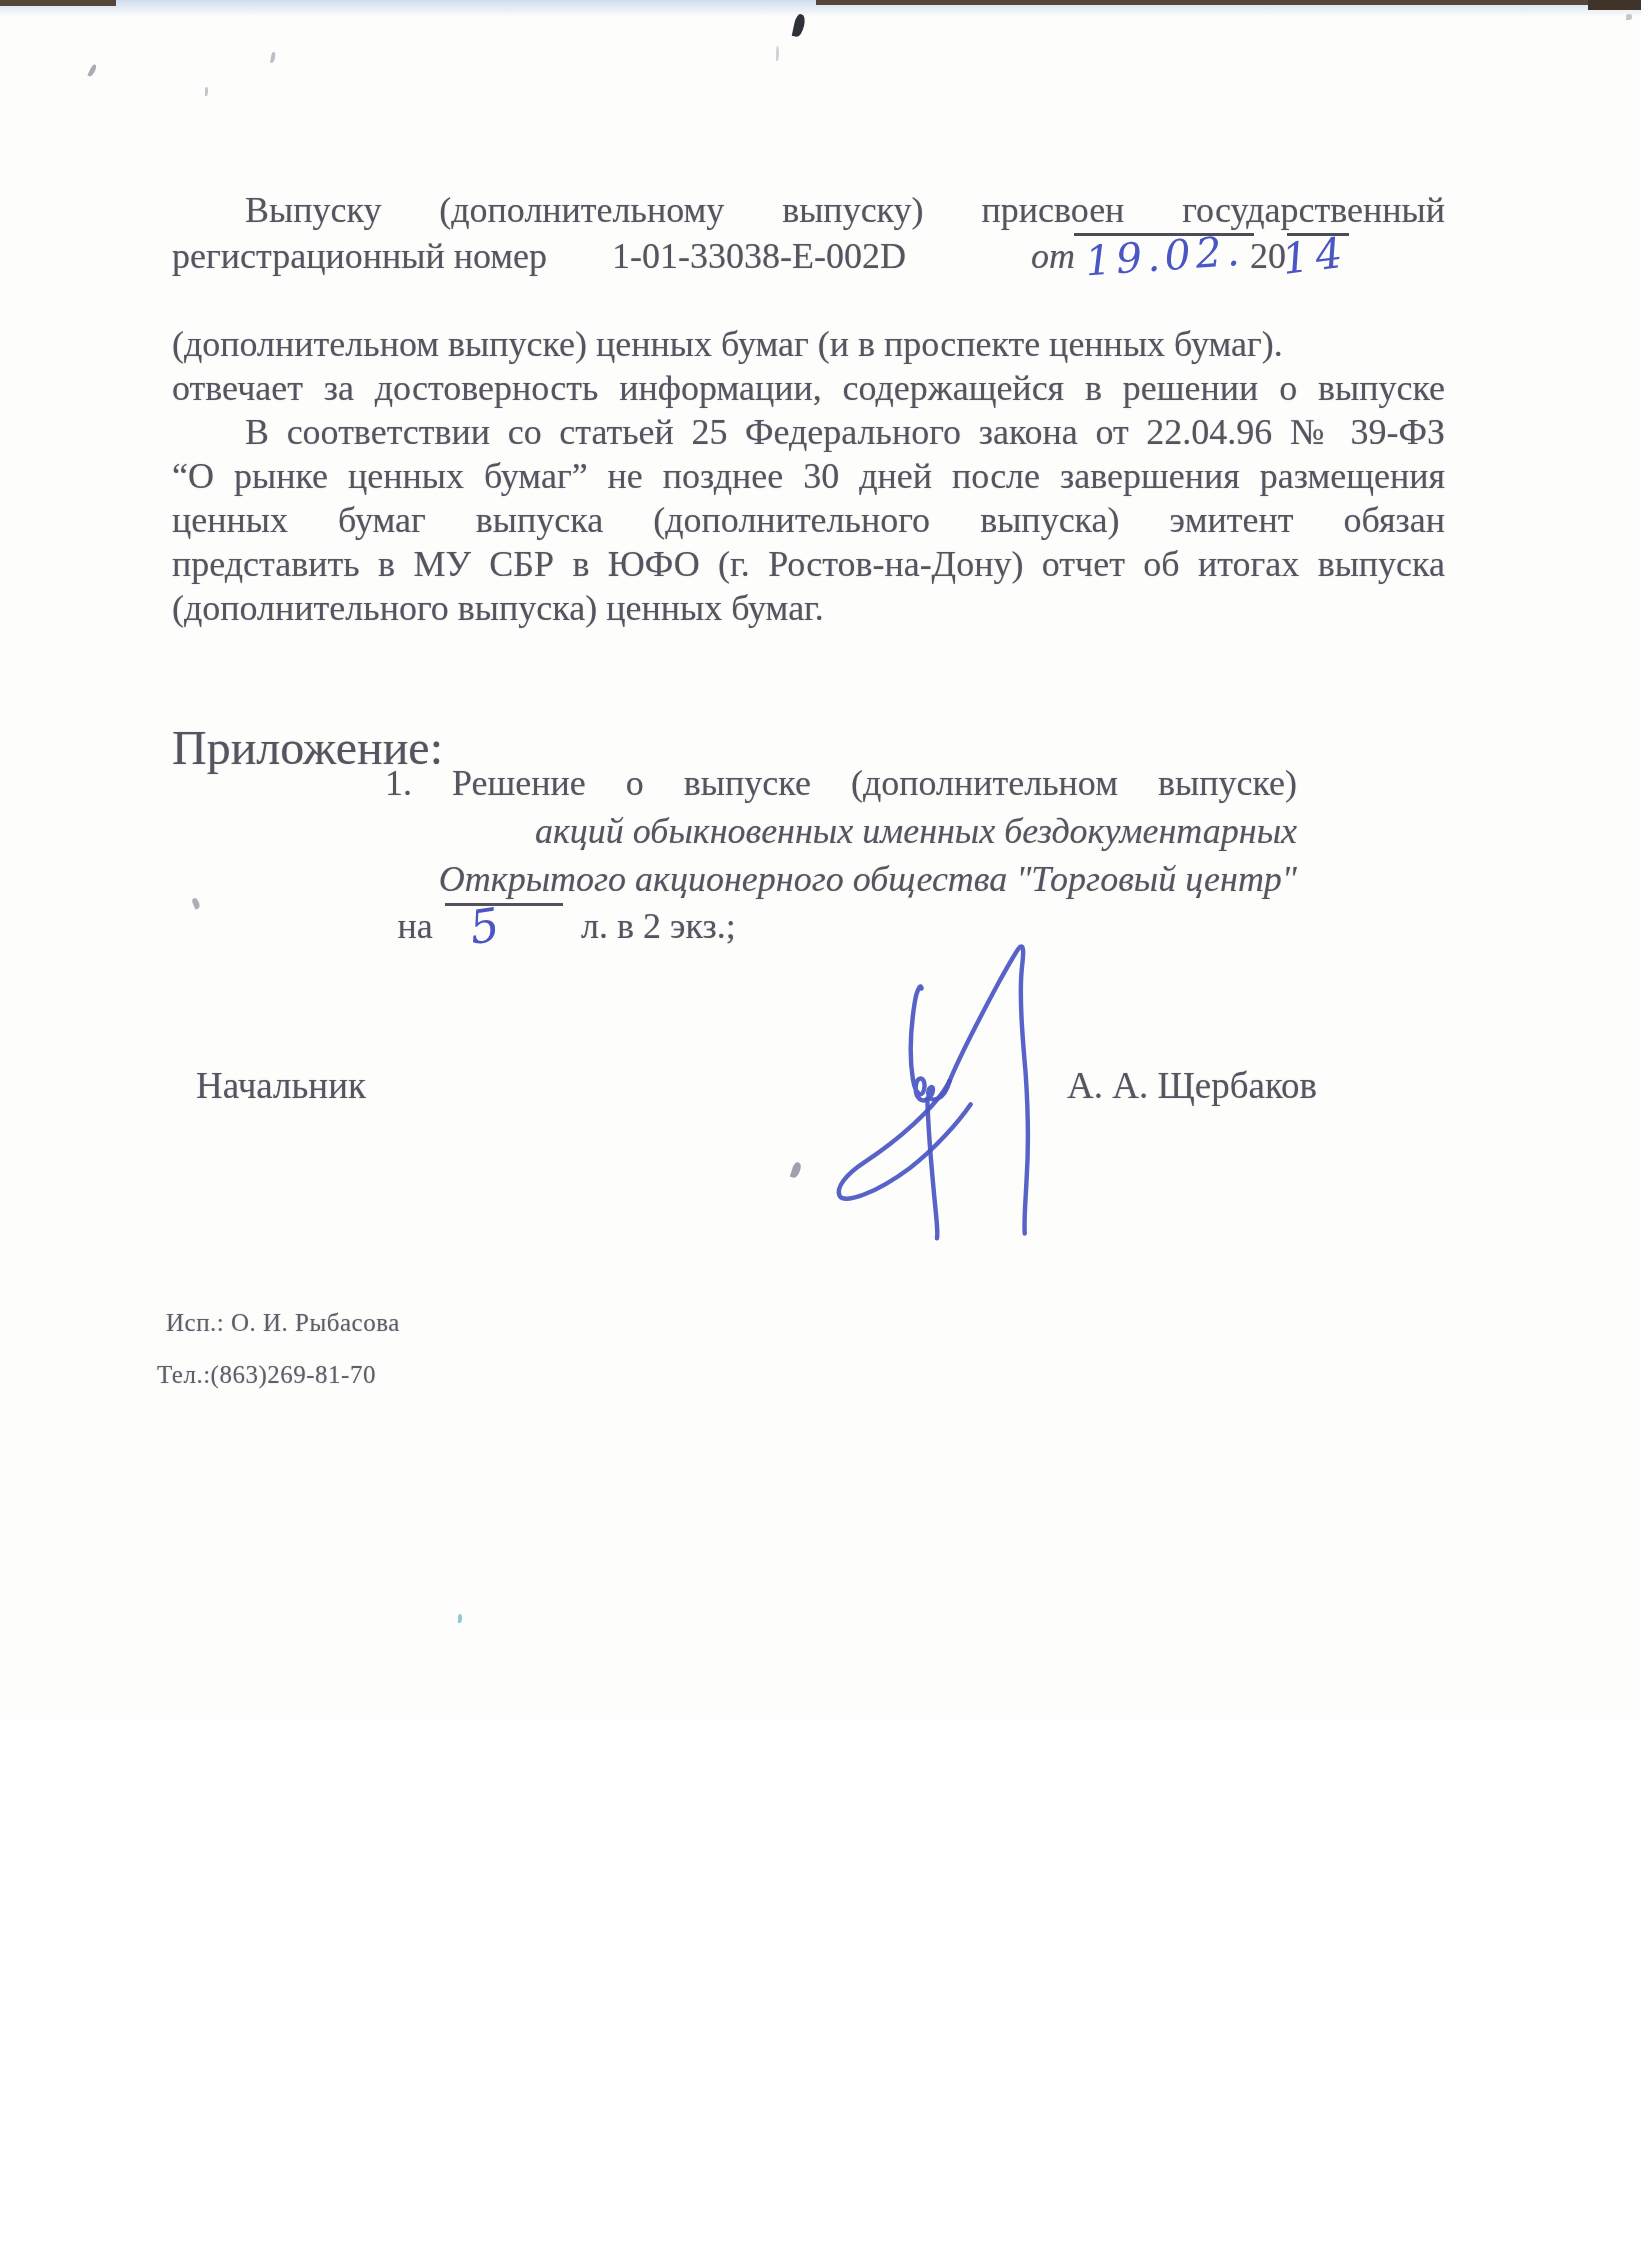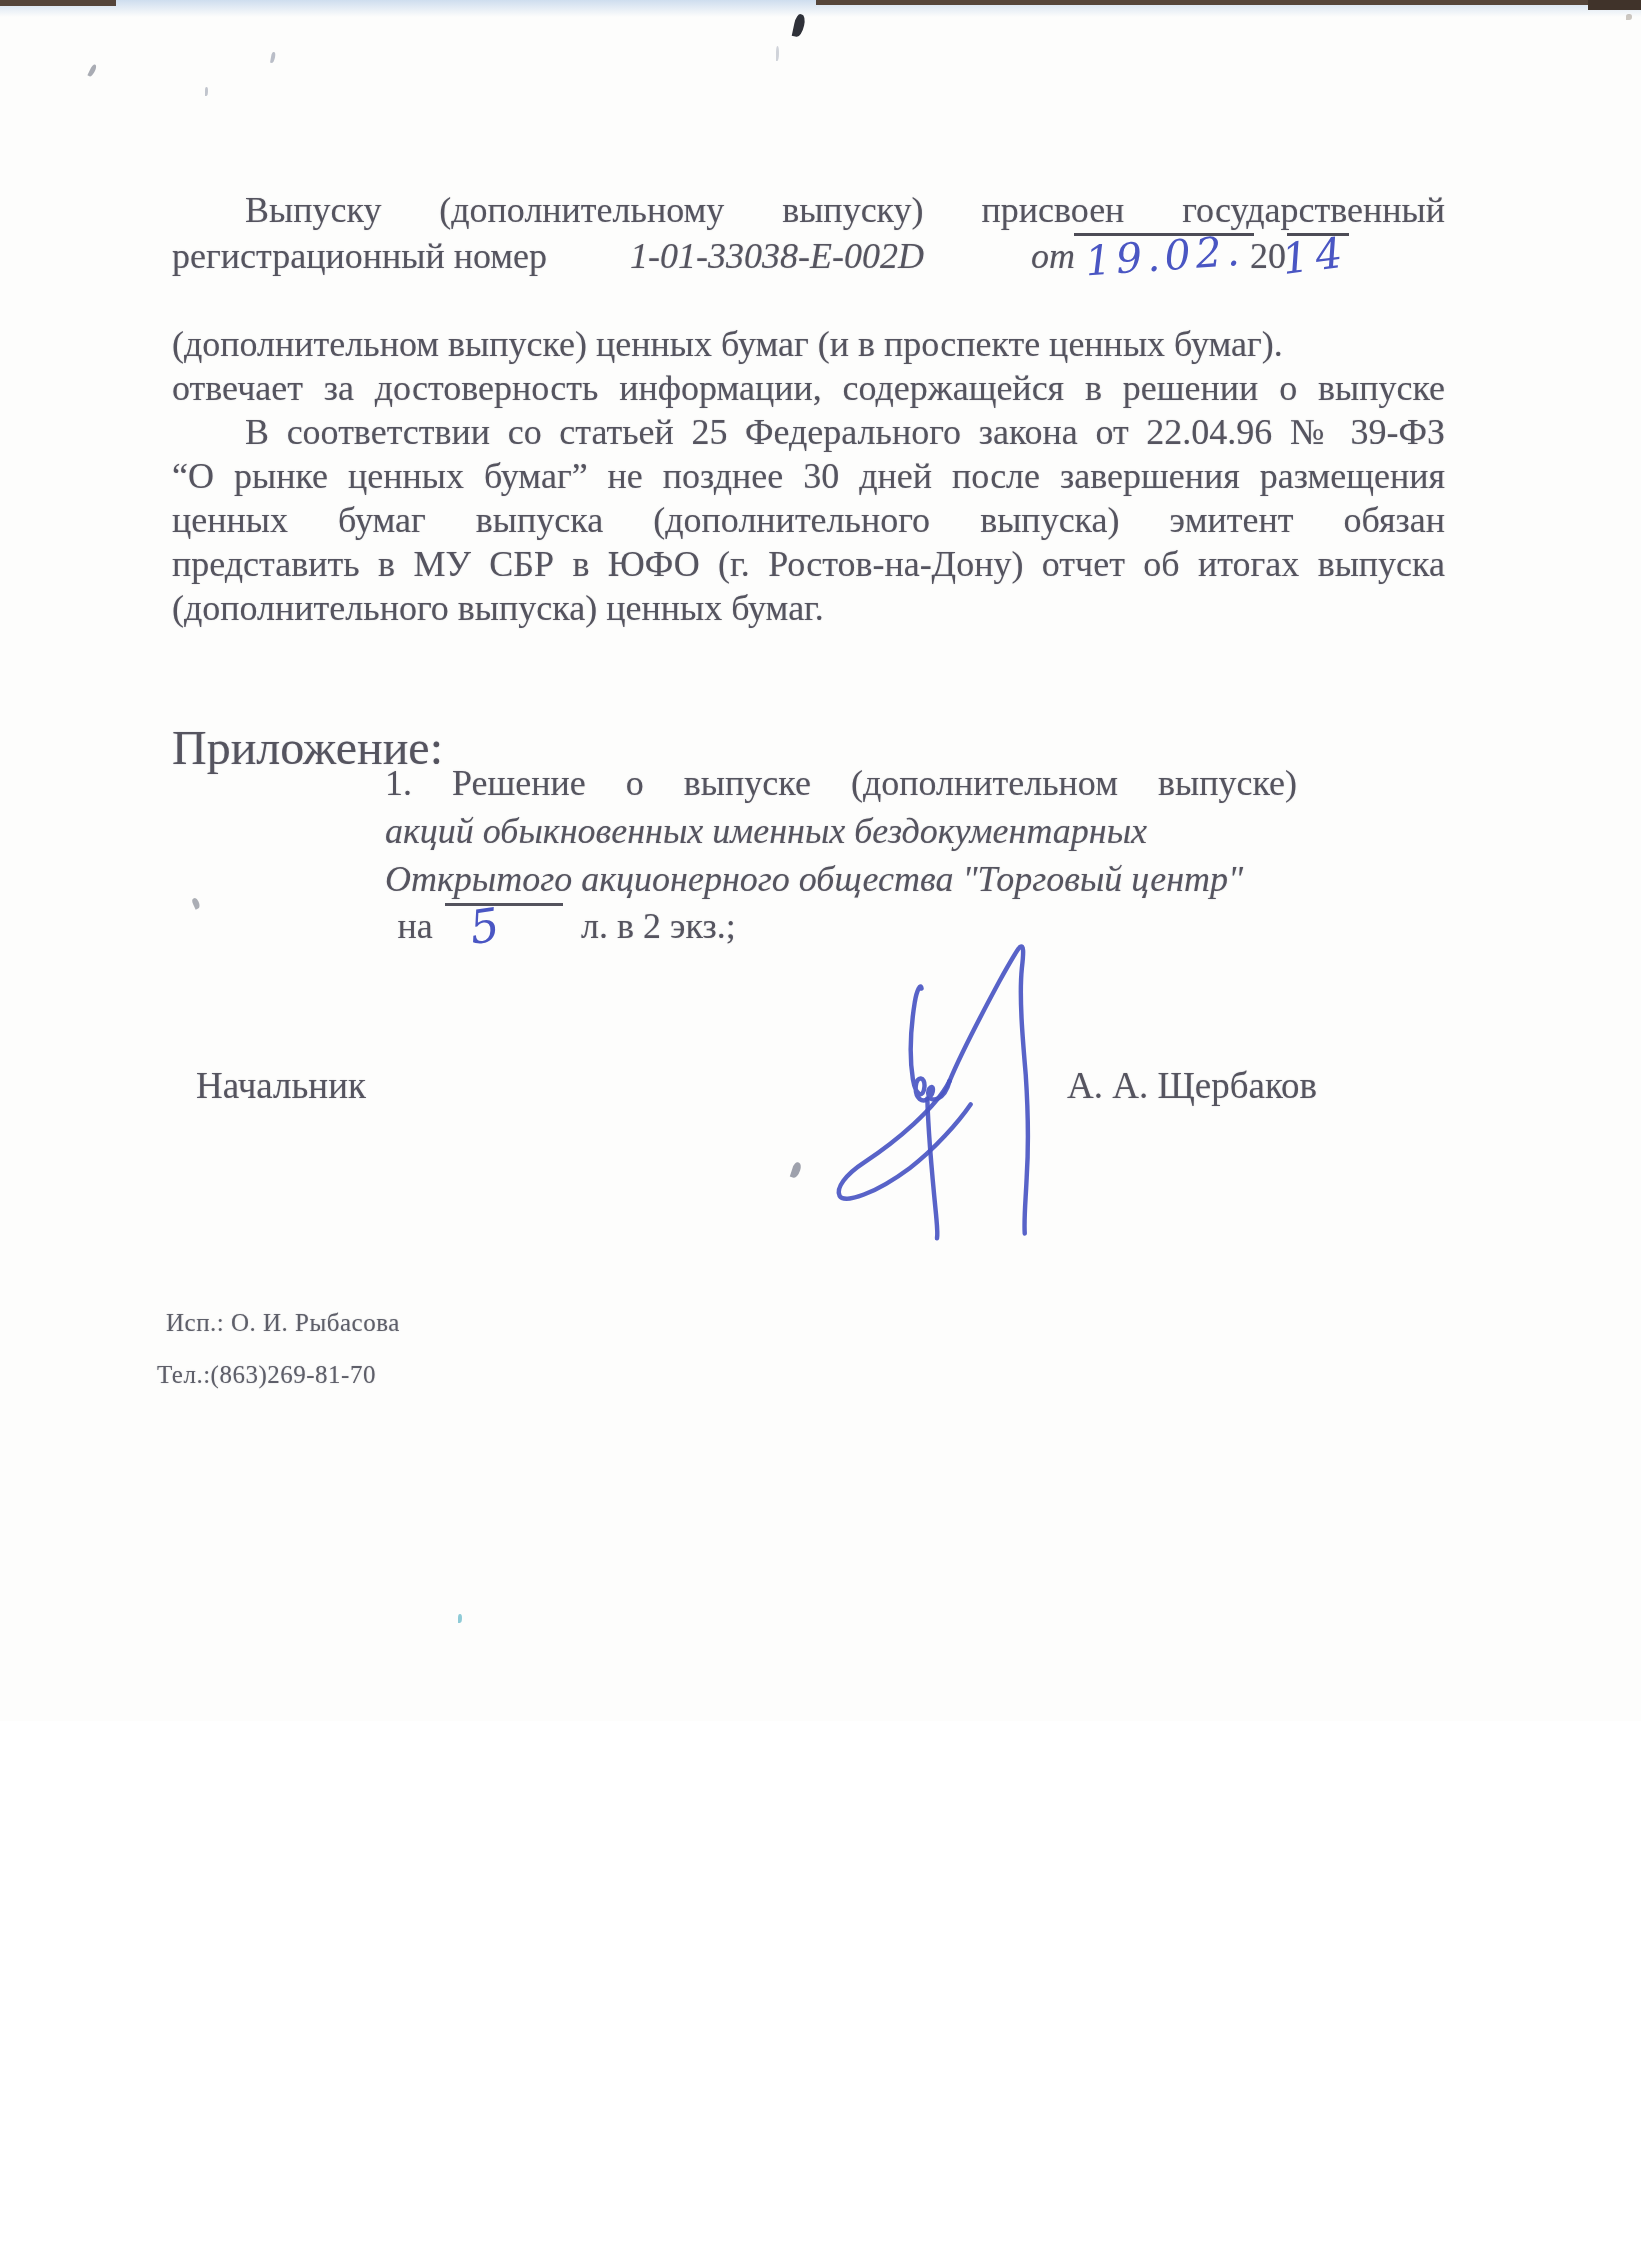--- a/index.html
+++ b/index.html
@@ -9,27 +9,27 @@
     background:var(--paper,#fdfdfc);
     overflow:hidden;
     font-family:"Liberation Serif", serif;
     color:var(--text_gray,#55545f);
     text-shadow:0 0 1.2px rgba(85,84,100,.38);
   }
   .block{position:absolute;}
   .line{min-height:1em;}
   .jline{text-align:justify;text-align-last:justify;}
   .indent{padding-left:73px;}
-  .ital{font-style:italic;}
+  .ital{font-style:italic;text-align:right;}
   
   .para1{left:172px;top:187px;width:1273px;font-size:36px;line-height:46px;}
   .regline{position:relative;height:46px;}
   .regline > span{position:absolute;top:0;line-height:46px;white-space:nowrap;}
   .reg-label{left:0;}
-  .reg-number{left:458px;font-style:italic;}
+  .reg-number{left:440px;}
   .ot{left:859px;font-style:italic;}
   .u{position:absolute;background:#4d4c56;height:2.9px;}
   .u1{left:902px;top:42px;width:180px;}
   .y20{left:1078px;}
   .u2{left:1115px;top:42px;width:62px;}
   .hw{
     font-family:"DejaVu Serif", serif;
     font-style:italic;
     color:var(--ink_blue,#4a56c3);
     text-shadow:none;

